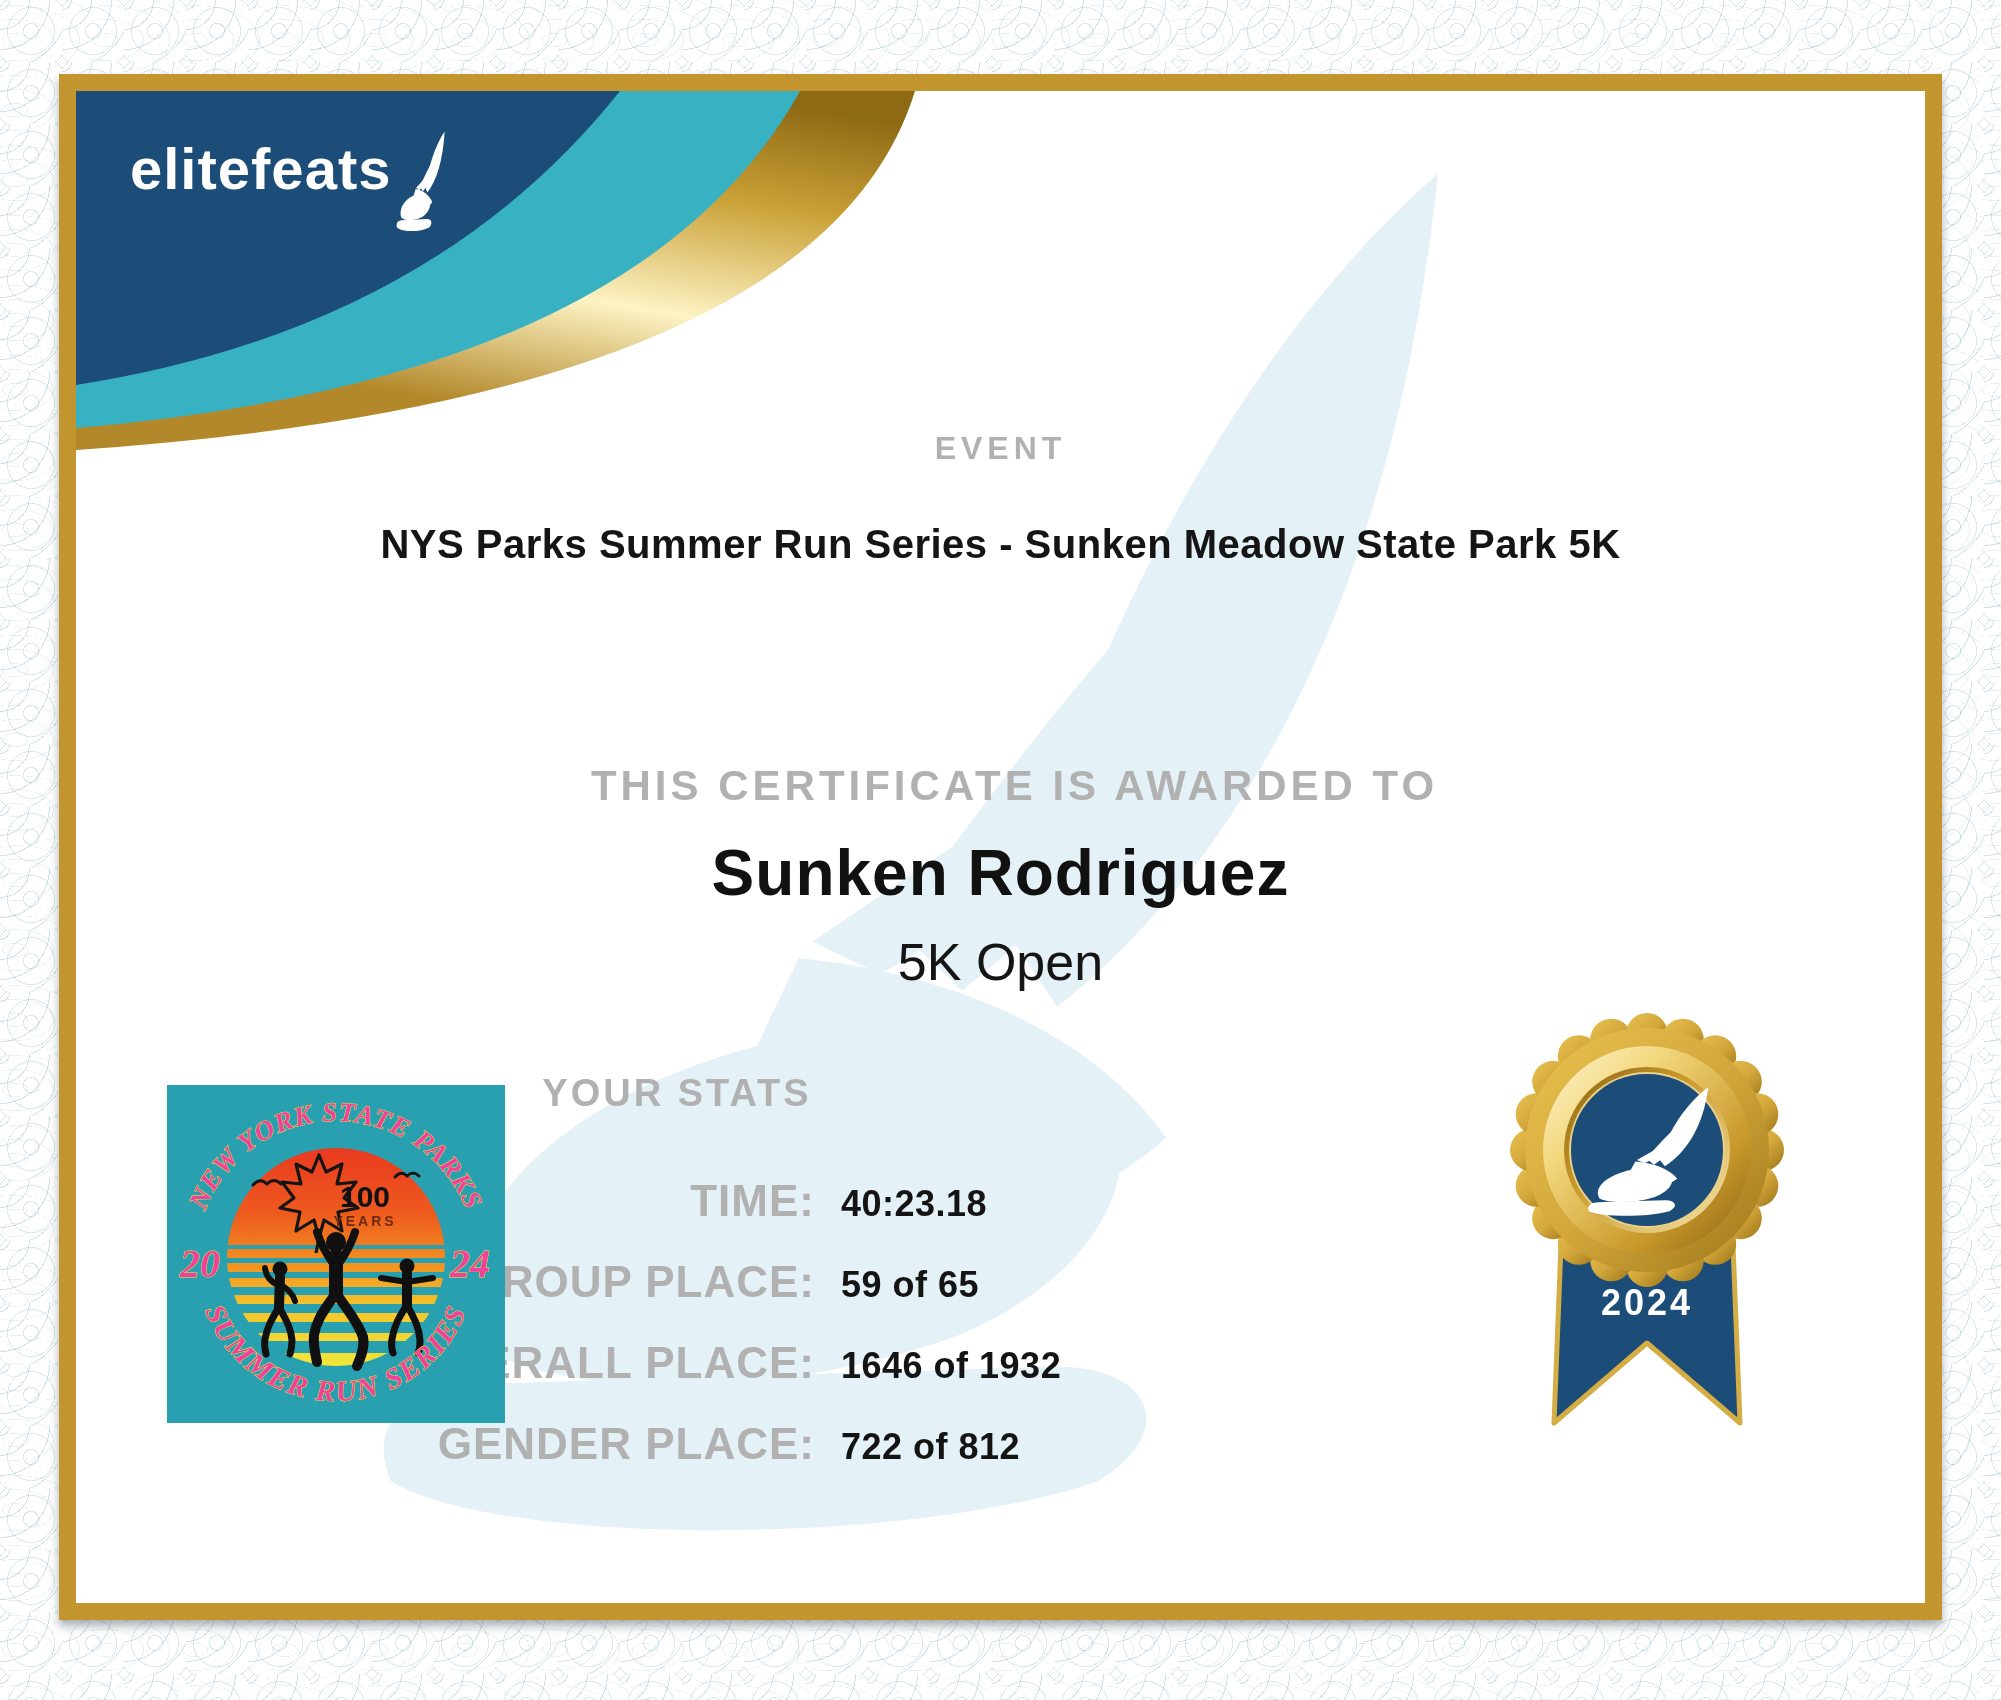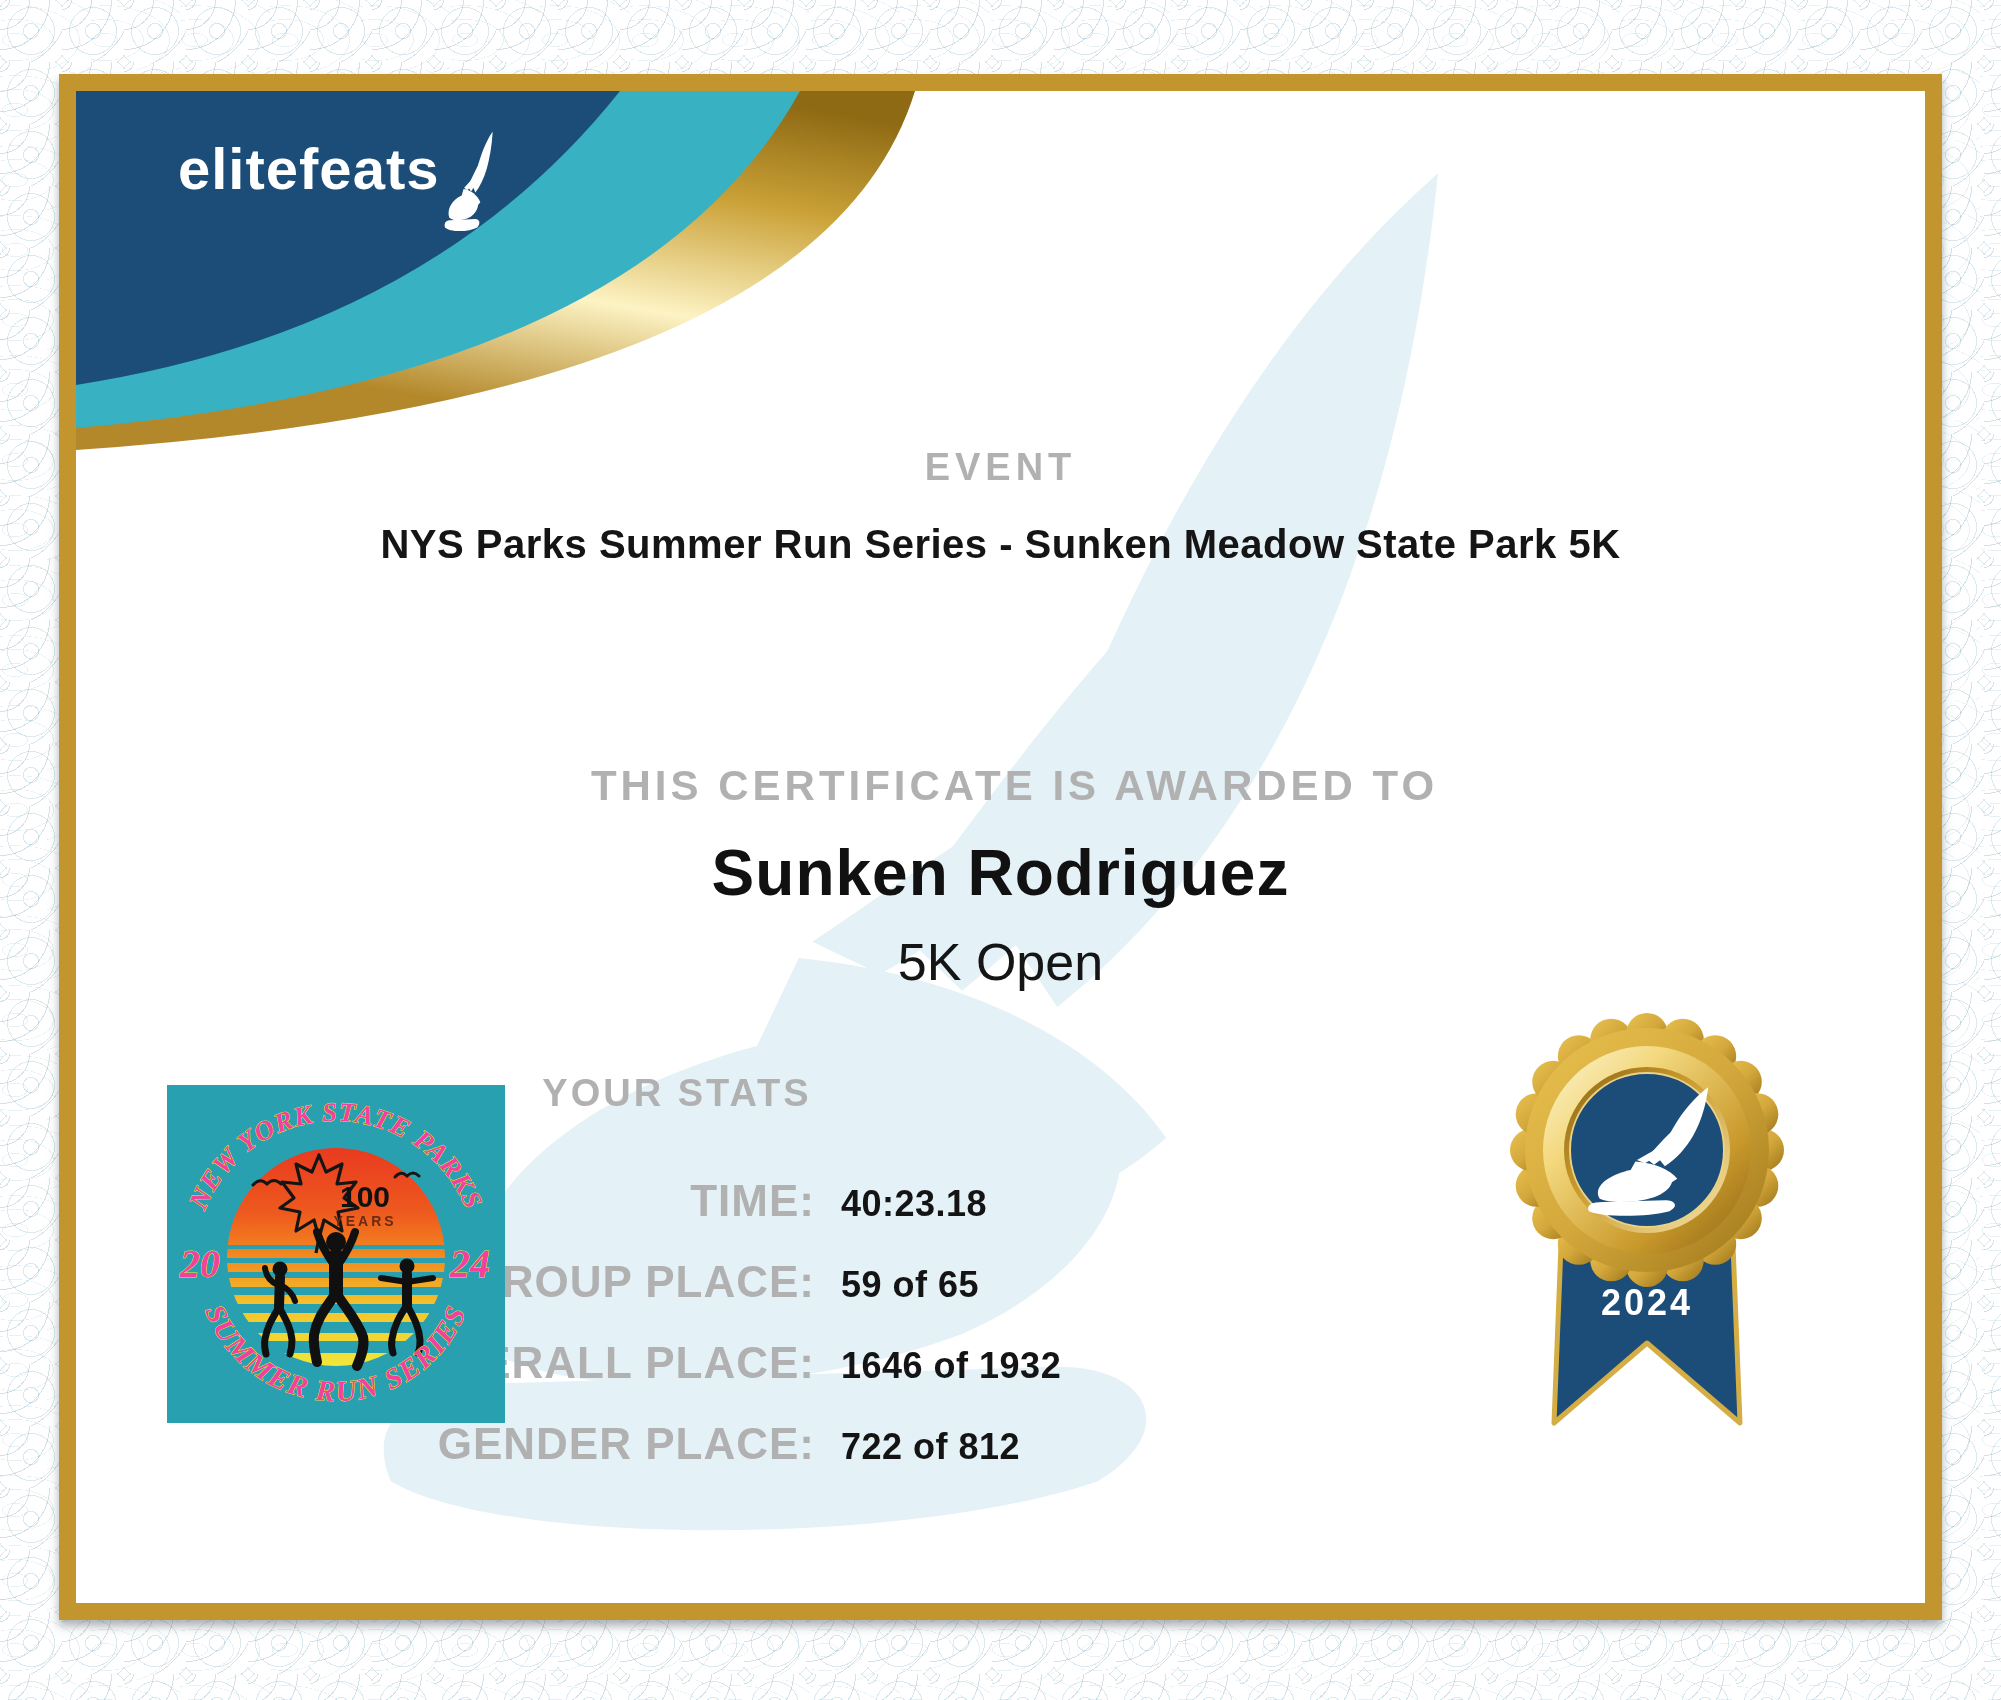--- a/index.html
+++ b/index.html
@@ -18,24 +18,24 @@
   }
   .frame{
     position:absolute;left:59px;top:74px;width:1883px;height:1546px;
     box-sizing:border-box;border:17px solid var(--gold,#C2952F);background:#fff;
     box-shadow:0 6px 9px rgba(90,100,110,.5);
   }
   .abs{position:absolute;}
   .centered{left:0;width:100%;text-align:center;}
   .gray{color:var(--gray-label,#B1B1B1);font-weight:bold;}
   .brand{
-    position:absolute;left:130px;top:112px;display:flex;align-items:flex-start;gap:4px;margin-left:48px;
+    position:absolute;left:130px;top:112px;display:flex;align-items:flex-start;gap:4px;
   }
   .brand-text{color:#fff;font-weight:bold;font-size:58px;letter-spacing:1px;line-height:1;padding-top:28px;}
-  .event-label{top:446px;font-size:38px;letter-spacing:5px;}
+  .event-label{top:430px;font-size:32px;letter-spacing:5px;}
   .event-name{top:522px;font-size:40px;font-weight:bold;color:#151515;letter-spacing:.5px;}
   .award-intro{top:762px;font-size:42px;letter-spacing:4px;margin-left:14px;}
   .recipient{top:836px;font-size:64px;font-weight:bold;color:#111;letter-spacing:1px;}
   .division{top:932px;font-size:52px;color:#151515;}
   .stats-heading{top:1072px;left:0;width:1354px;text-align:center;font-size:38px;letter-spacing:3px;}
   .stats{position:absolute;top:1176px;left:0;width:100%;}
   .stat-row{display:flex;align-items:baseline;margin-bottom:29px;line-height:49px;}
   .stat-label{flex:0 0 778px;text-align:right;font-size:44px;font-weight:bold;color:var(--gray-label,#B1B1B1);letter-spacing:1px;padding-left:37px;}
   .stat-value{margin-left:26px;font-size:36px;font-weight:bold;color:#141414;letter-spacing:.5px;}
   .badge-caption{

